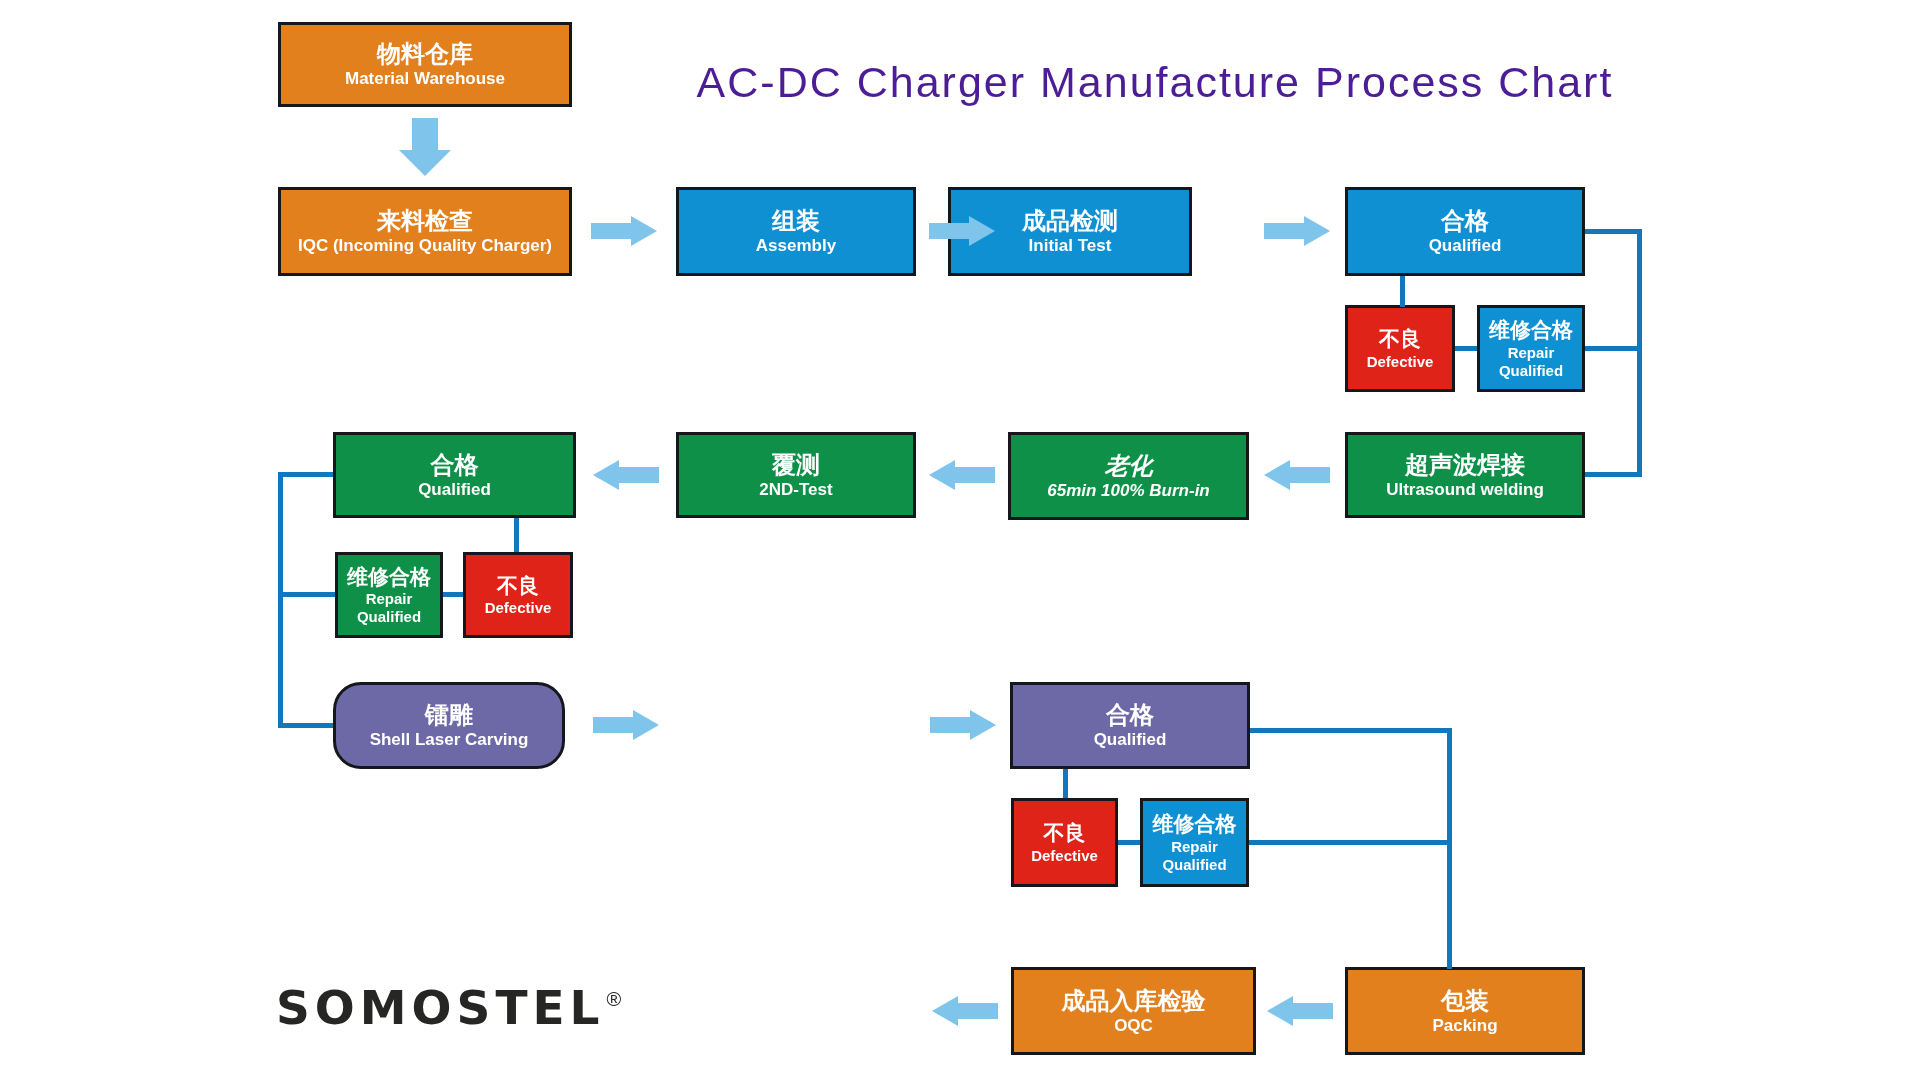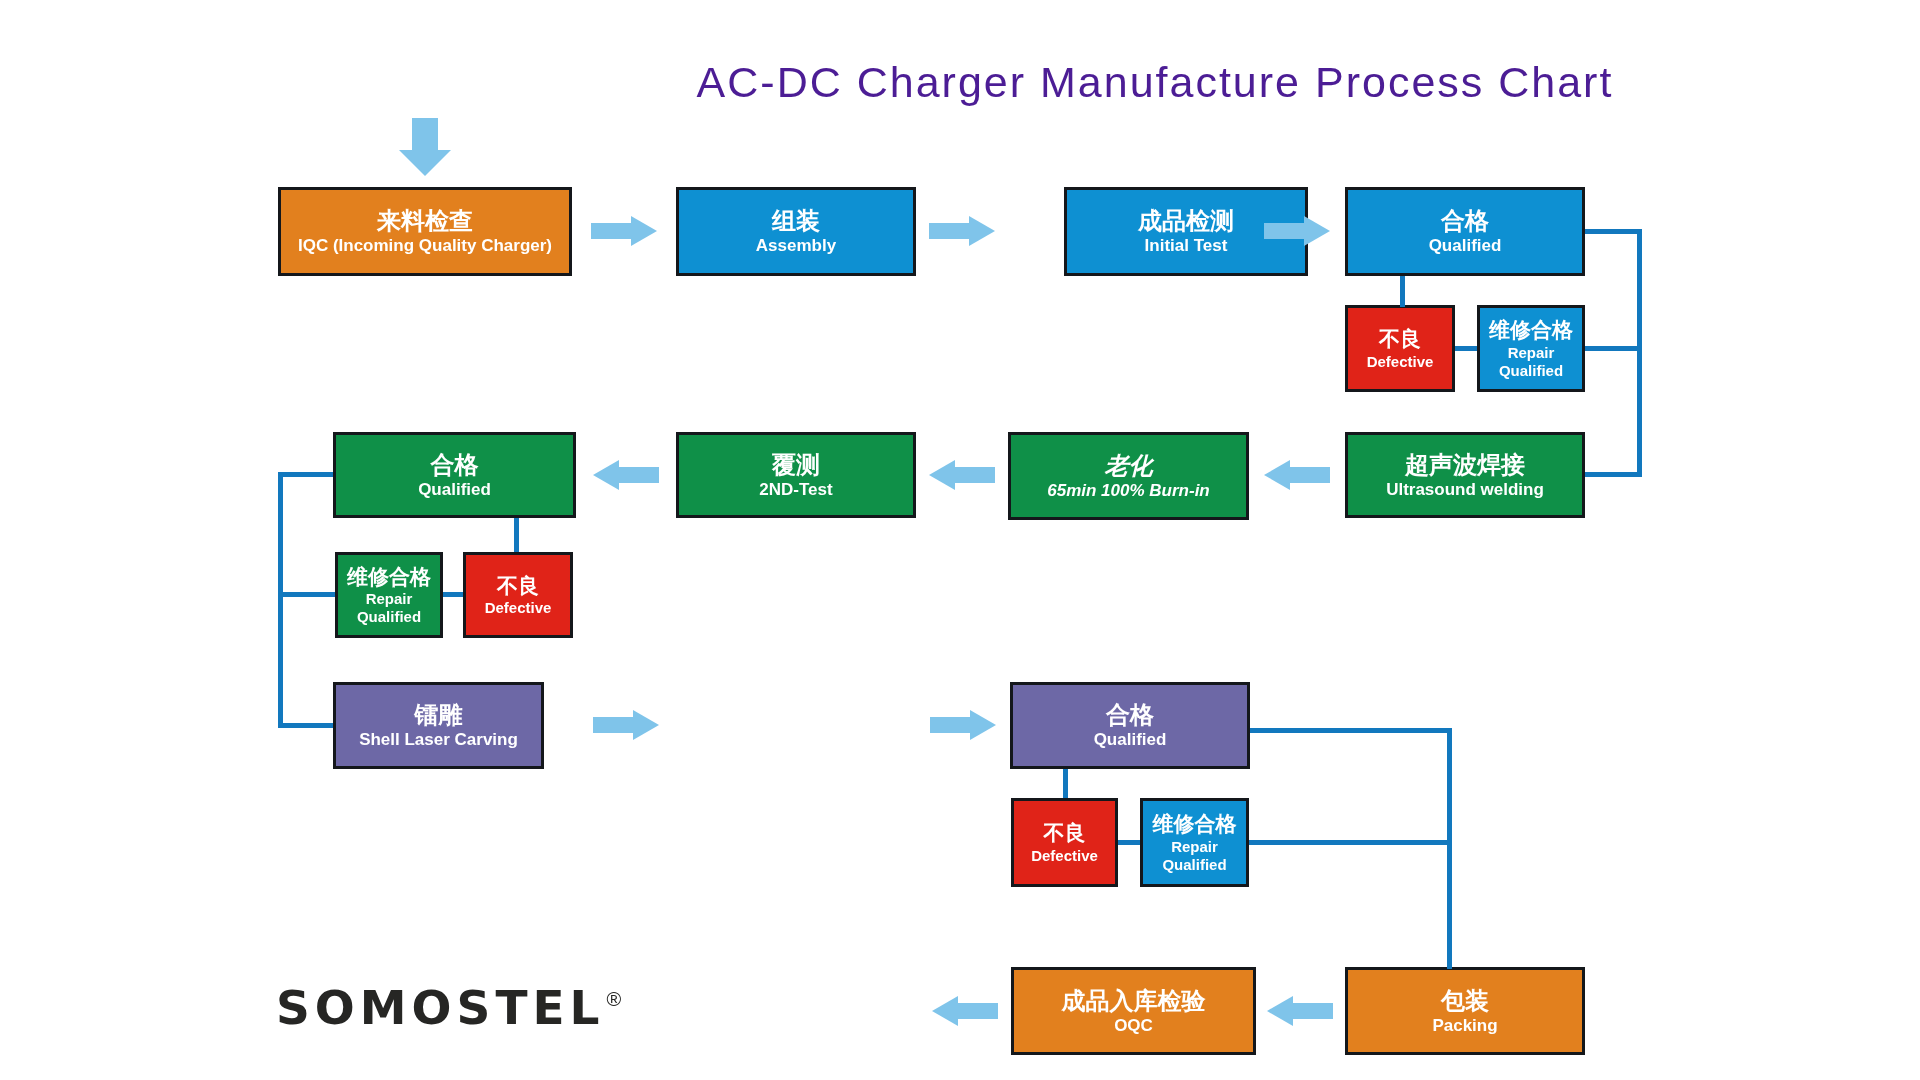--- a/index.html
+++ b/index.html
@@ -40,29 +40,33 @@
   .arrow.down .head{border-left:26px solid transparent;border-right:26px solid transparent;border-top:26px solid;}
 </style>
 </head>
 <body>
 
 <div id="canvas">
   <div id="title">AC-DC Charger Manufacture Process Chart</div>
   <div id="logo">
     <span class="logo-text">SOMOSTEL</span><sup>®</sup>
   </div>
+<div class="node" style="left: 278px; top: 22px; width: 294px; height: 85px; background: rgb(226, 128, 30); border-color: rgb(20, 23, 27); color: rgb(255, 255, 255);">
+      <span class="zh">物料仓库</span>
+      <span class="en">Material Warehouse</span>
+    </div>
     <div class="node" style="left: 278px; top: 187px; width: 294px; height: 89px; background: rgb(226, 128, 30); border-color: rgb(20, 23, 27); color: rgb(255, 255, 255);">
       <span class="zh">来料检查</span>
       <span class="en">IQC (Incoming Quality Charger)</span>
     </div>
     <div class="node" style="left: 676px; top: 187px; width: 240px; height: 89px; background: rgb(14, 144, 210); border-color: rgb(20, 23, 27); color: rgb(255, 255, 255);">
       <span class="zh">组装</span>
       <span class="en">Assembly</span>
     </div>
-    <div class="node" style="left: 1064px; top: 187px; width: 244px; height: 89px; background: rgb(14, 144, 210); border-color: rgb(20, 23, 27); color: rgb(255, 255, 255);">
+    <div class="node" style="left: 948px; top: 187px; width: 244px; height: 89px; background: rgb(14, 144, 210); border-color: rgb(20, 23, 27); color: rgb(255, 255, 255);">
       <span class="zh">成品检测</span>
       <span class="en">Initial Test</span>
     </div>
     <div class="node" style="left: 1345px; top: 187px; width: 240px; height: 89px; background: rgb(14, 144, 210); border-color: rgb(20, 23, 27); color: rgb(255, 255, 255);">
       <span class="zh">合格</span>
       <span class="en">Qualified</span>
     </div>
     <div class="node small" style="left: 1345px; top: 305px; width: 110px; height: 87px; background: rgb(224, 35, 24); border-color: rgb(20, 23, 27); color: rgb(255, 255, 255);">
       <span class="zh">不良</span>
       <span class="en">Defective</span>
@@ -90,21 +94,21 @@
     </div>
     <div class="node small" style="left: 335px; top: 552px; width: 108px; height: 86px; background: rgb(15, 144, 72); border-color: rgb(20, 23, 27); color: rgb(255, 255, 255);">
       <span class="zh">维修合格</span>
       <span class="en">Repair
 Qualified</span>
     </div>
     <div class="node small" style="left: 463px; top: 552px; width: 110px; height: 86px; background: rgb(224, 35, 24); border-color: rgb(20, 23, 27); color: rgb(255, 255, 255);">
       <span class="zh">不良</span>
       <span class="en">Defective</span>
     </div>
-    <div class="node" style="left: 333px; top: 682px; width: 211px; height: 87px; background: rgb(109, 104, 166); border-color: rgb(20, 23, 27); color: rgb(255, 255, 255);">
+    <div class="node" style="left: 333px; top: 682px; width: 232px; height: 87px; background: rgb(109, 104, 166); border-color: rgb(20, 23, 27); color: rgb(255, 255, 255); border-radius: 28px;">
       <span class="zh">镭雕</span>
       <span class="en">Shell Laser Carving</span>
     </div>
     <div class="node" style="left: 1010px; top: 682px; width: 240px; height: 87px; background: rgb(109, 104, 166); border-color: rgb(20, 23, 27); color: rgb(255, 255, 255);">
       <span class="zh">合格</span>
       <span class="en">Qualified</span>
     </div>
     <div class="node small" style="left: 1011px; top: 798px; width: 107px; height: 89px; background: rgb(224, 35, 24); border-color: rgb(20, 23, 27); color: rgb(255, 255, 255);">
       <span class="zh">不良</span>
       <span class="en">Defective</span>

